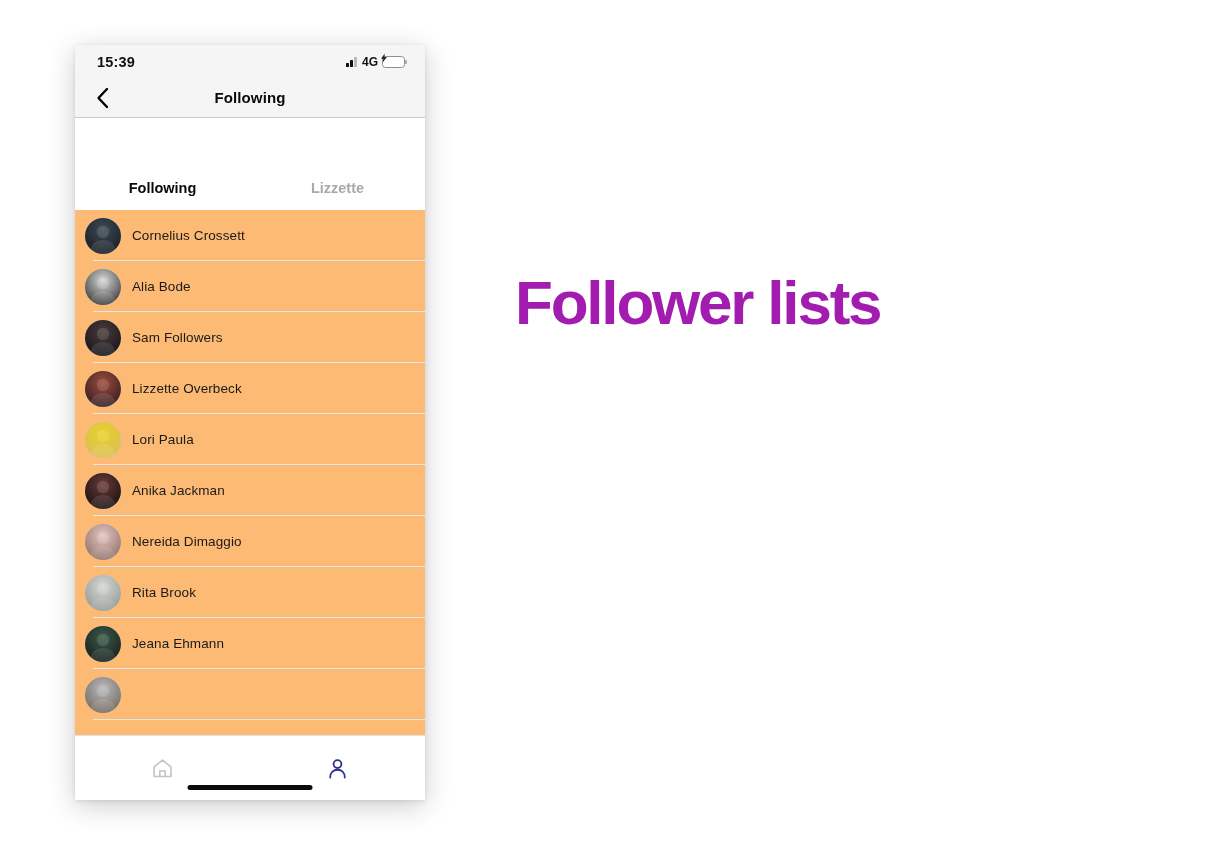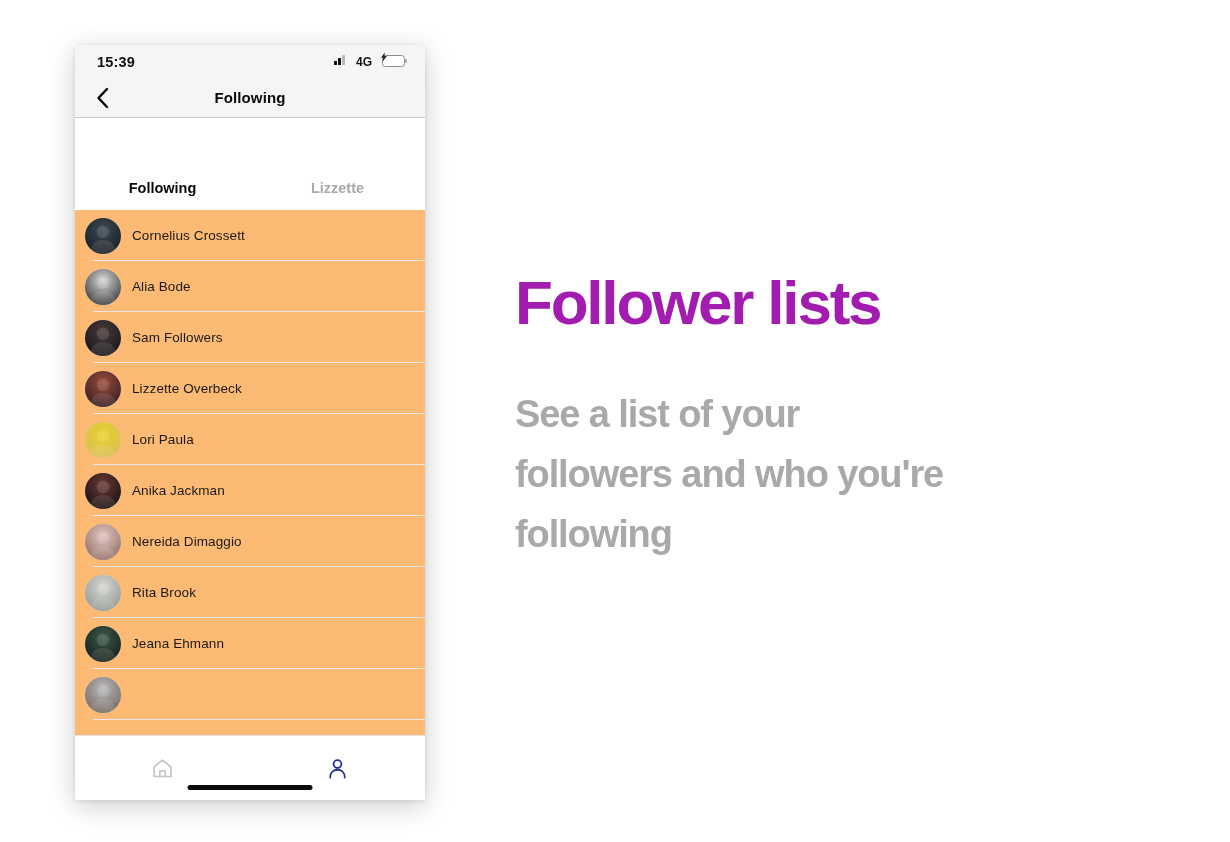--- a/index.html
+++ b/index.html
@@ -42,21 +42,22 @@
     flex: none;
   }
   .clock {
     font-size: 14.5px;
     font-weight: bold;
     color: #111111;
     letter-spacing: 0.2px;
   }
   .status-right {
     display: flex;
-    gap: 10px;
+    align-items: center;
+    gap: 4px;
   }
   .signal {
     display: flex;
     align-items: flex-end;
     gap: 1.5px;
     height: 10px;
   }
   .signal i {
     display: block;
     width: 2.5px;
@@ -468,14 +469,13 @@
         <path d="M4.4 21.4 C4.4 15.9 8.0 13.3 12 13.3 C16 13.3 19.6 15.9 19.6 21.4" fill="none" stroke="#2e3192" stroke-width="1.9" stroke-linecap="round"></path>
       </svg>
     </div>
     <div class="home-indicator"></div>
   </div>
 
 </div>
 
 <div class="copy">
   <h1 class="headline">Follower lists</h1>
-  <p class="subhead">See a list of your followers and who you're following</p>
 </div>
 
 </body></html>

